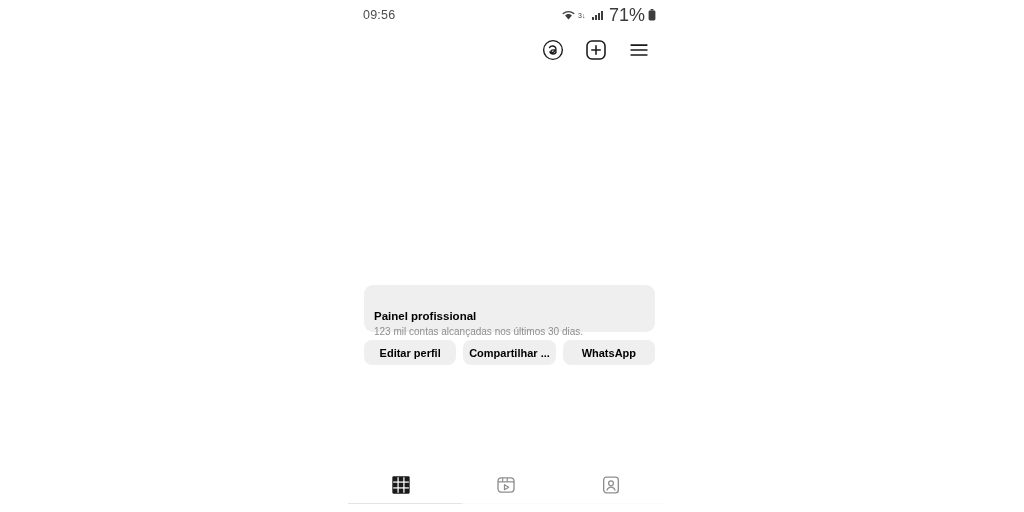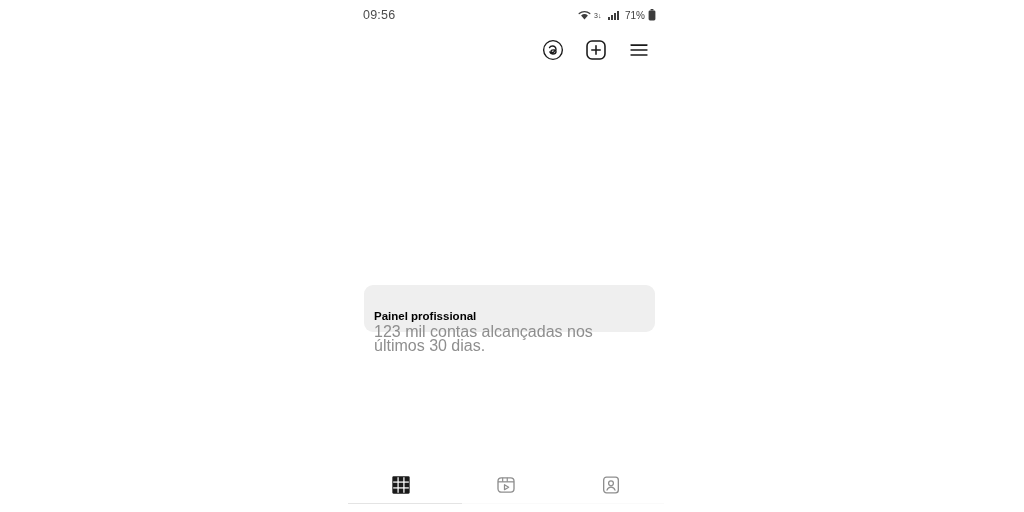--- a/index.html
+++ b/index.html
@@ -44,21 +44,21 @@
     letter-spacing: 0.2px;
     padding-left: 9px;
   }
   .status-right {
     display: flex;
     align-items: center;
     gap: 3px;
     padding-right: 2px;
   }
   .status-right .txt {
-    font-size: 10px;
+    font-size: 18px;
     color: #3c3c3c;
     margin-left: 2px;
   }
   .icon-wifi, .icon-data, .icon-signal, .icon-battery {
     display: inline-flex;
     align-items: center;
   }
 
   
   .topnav {
@@ -105,21 +105,21 @@
     padding: 24px 10px 0 10px;
     cursor: pointer;
   }
   .pro-card-title {
     font-size: 11.5px;
     font-weight: bold;
     color: #000000;
     line-height: 14px;
   }
   .pro-card-sub {
-    font-size: 16px;
+    font-size: 10px;
     color: #8e8e8e;
     line-height: 14px;
     margin-top: 2px;
   }
 
   
   .actions {
     position: absolute;
     left: 16px;
     top: 340px;
@@ -245,20 +245,25 @@
     </div>
   </div>
 
   <div class="profile-body"></div>
 
   <div class="pro-card">
     <div class="pro-card-title">Painel profissional</div>
     <div class="pro-card-sub">123 mil contas alcançadas nos últimos 30 dias.</div>
   </div>
 
+  <div class="actions">
+    <button class="action-btn">Editar perfil</button>
+    <button class="action-btn">Compartilhar ...</button>
+    <button class="action-btn">WhatsApp</button>
+  </div>
 
   <div class="tabbar">
     <div class="tabbar-rule"></div>
 
     <div class="tab">
       <span>
         <svg width="20" height="20" viewBox="0 0 24 24">
           <rect x="1.6" y="1.6" width="20.8" height="20.8" rx="1.4" fill="#1a1a1a"></rect>
           <line x1="8.5" y1="2.6" x2="8.5" y2="21.4" stroke="#ffffff" stroke-width="1.5"></line>
           <line x1="15.5" y1="2.6" x2="15.5" y2="21.4" stroke="#ffffff" stroke-width="1.5"></line>

